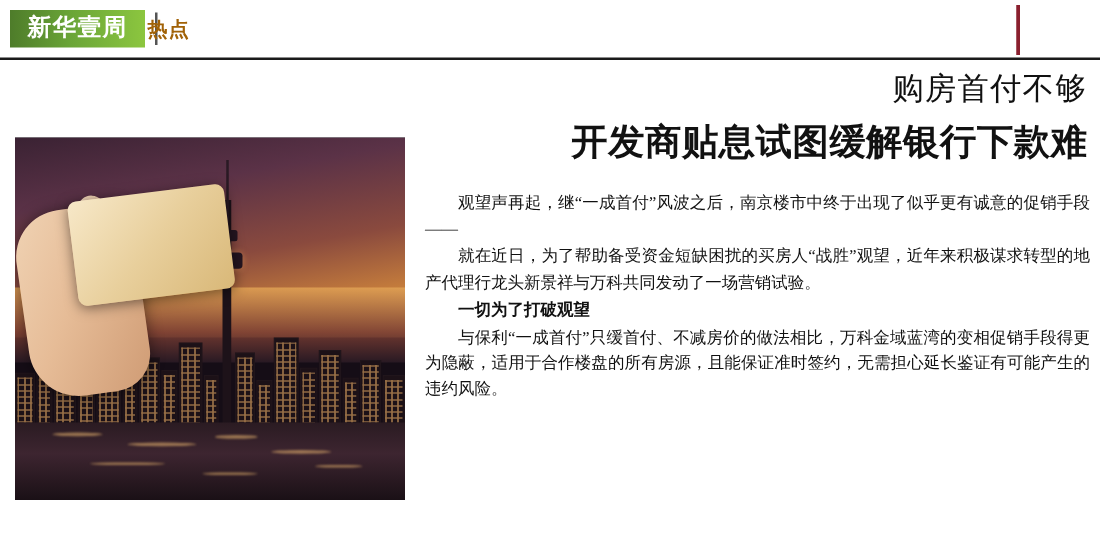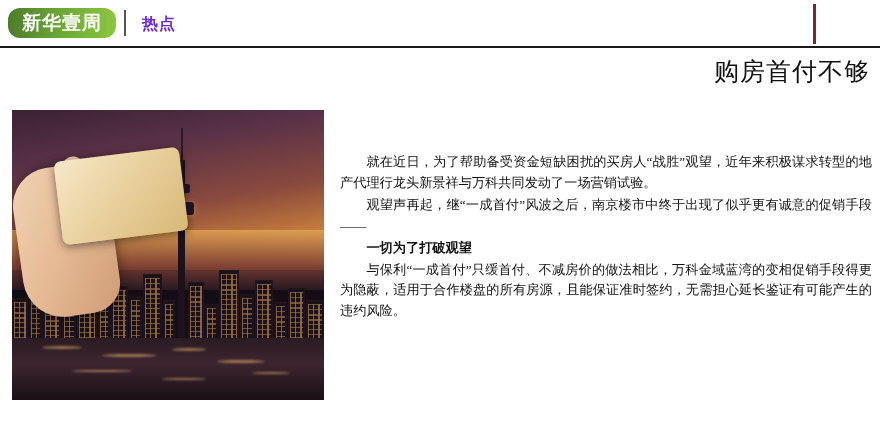--- a/index.html
+++ b/index.html
@@ -28,45 +28,45 @@
     width: 880px;
     height: 48px;
   }
   .masthead-logo {
     position: absolute;
     left: 8px;
     top: 8px;
     width: 108px;
     height: 30px;
     background: linear-gradient(90deg, #4e7c2a 0%, #6aa537 45%, #8cc63f 100%);
-    border-radius: 12px;
+    border-radius: 0;
     color: #ffffff;
     font-size: 19px;
     font-weight: bold;
     line-height: 30px;
     text-align: center;
     letter-spacing: 1px;
     white-space: nowrap;
     overflow: hidden;
   }
   .masthead-divider {
     position: absolute;
     left: 124px;
     top: 10px;
     width: 2px;
     height: 26px;
     background: #555555;
   }
   .masthead-section {
     position: absolute;
-    left: 142px;
+    left: 118px;
     top: 14px;
     font-size: 16px;
     font-weight: bold;
-    color: #6d28d9;
+    color: #a16207;
     letter-spacing: 1px;
   }
   .masthead-rule {
     position: absolute;
     left: 0;
     top: 46px;
     width: 880px;
     height: 2px;
     background: #1a1a1a;
   }
@@ -267,20 +267,21 @@
   <div class="masthead">
     <div class="masthead-logo">新华壹周</div>
     <div class="masthead-divider"></div>
     <div class="masthead-section">热点</div>
     <div class="page-number-bar"></div>
     <div class="masthead-rule"></div>
   </div>
 
   <div class="headline-block">
     <div class="headline-sub">购房首付不够</div>
+    <div class="headline-main">开发商贴息试图缓解银行下款难</div>
   </div>
 
   <div class="photo">
     <div class="sky"></div>
     <div class="sky2"></div>
 
     <div class="skyline">
       <div class="bldg" style="left:0px;  width:16px; height:42px;"></div>
       <div class="bldg" style="left:17px; width:13px; height:56px;"></div>
       <div class="bldg" style="left:31px; width:18px; height:34px;"></div>
@@ -317,19 +318,19 @@
     </div>
 
     <div class="hand">
       <div class="finger" style="left:52px; top:-8px; width:22px; height:48px; transform:rotate(10deg);"></div>
       <div class="finger" style="left:70px; top:2px;  width:20px; height:42px; transform:rotate(16deg);"></div>
     </div>
     <div class="card"></div>
   </div>
 
   <div class="article">
+    <p>观望声再起，继“一成首付”风波之后，南京楼市中终于出现了似乎更有诚意的促销手段——</p>
     <p>就在近日，为了帮助备受资金短缺困扰的买房人“战胜”观望，近年来积极谋求转型的地产代理行龙头新景祥与万科共同发动了一场营销试验。</p>
-    <p>观望声再起，继“一成首付”风波之后，南京楼市中终于出现了似乎更有诚意的促销手段——</p>
     <p class="subhead">一切为了打破观望</p>
     <p>与保利“一成首付”只缓首付、不减房价的做法相比，万科金域蓝湾的变相促销手段得更为隐蔽，适用于合作楼盘的所有房源，且能保证准时签约，无需担心延长鉴证有可能产生的违约风险。</p>
   </div>
 
 </div>
 
 </body></html>

